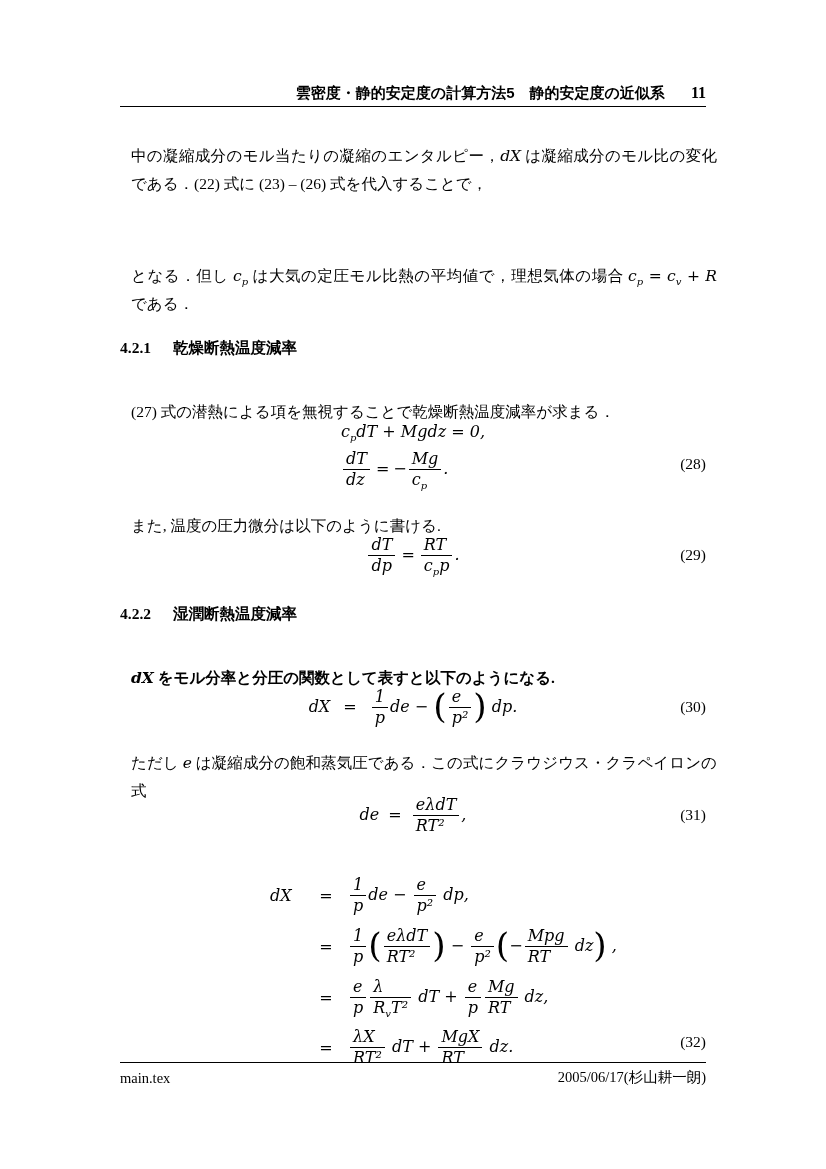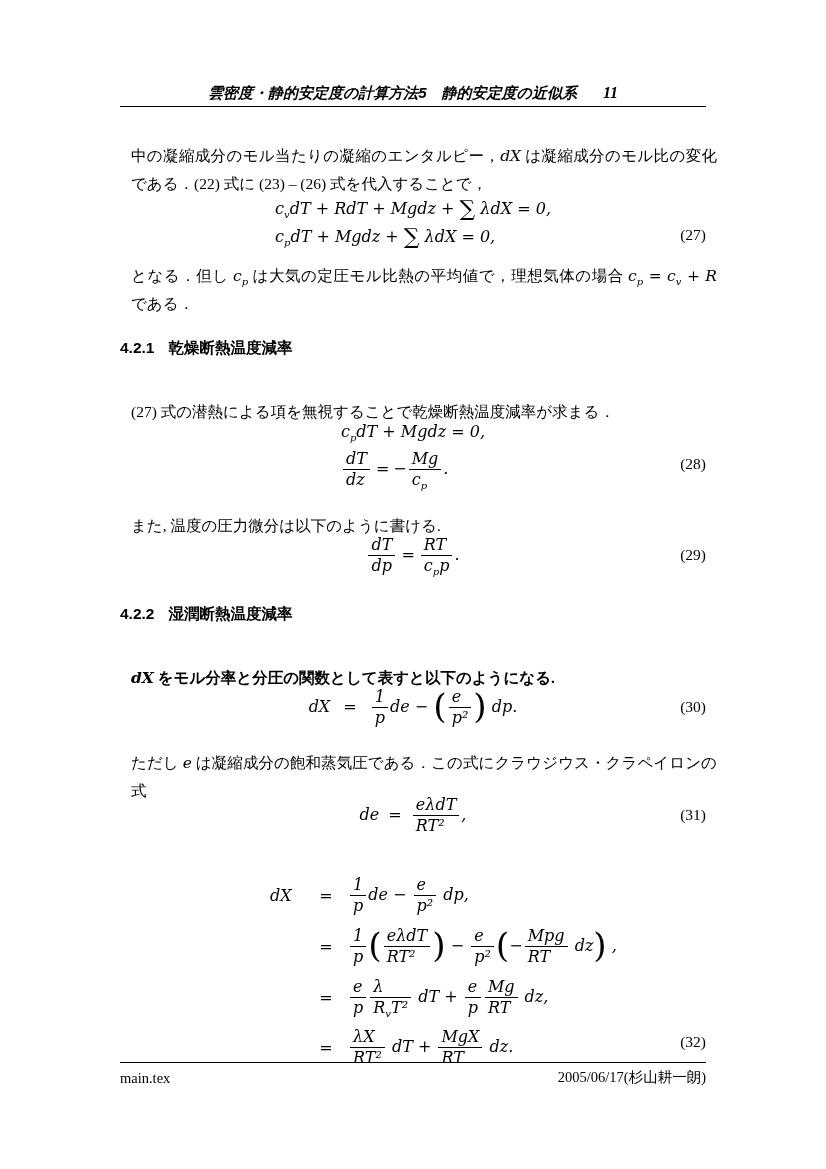--- a/index.html
+++ b/index.html
@@ -4,35 +4,35 @@
 <style>
   html,body { margin:0; padding:0; background:#ffffff; }
   .page {
     position:relative; width:826px; height:1169px; background:#ffffff;
     color:#000; font-family:"Liberation Serif","DejaVu Serif",serif;
     overflow:hidden;
   }
   .block { position:absolute; left:120px; width:586px; }
 
   
-  .hdr { display:flex; justify-content:center; align-items:baseline;
-         font-family:"Liberation Sans","DejaVu Sans",sans-serif; font-weight:bold; font-size:15px;font-style:italic; }
+  .hdr { display:flex; justify-content:flex-end; align-items:baseline;
+         font-family:"Liberation Sans","DejaVu Sans",sans-serif; font-weight:bold; font-size:15px; }
   .hdr-right { display:flex; gap:26px; align-items:baseline; }
   .pagenum { font-family:"Liberation Serif","DejaVu Serif",serif; font-size:16px; }
   .rule { position:absolute; left:120px; width:586px; border:none; border-top:1.2px solid #000; margin:0; }
   .ftr { display:flex; justify-content:space-between; font-size:14.5px; }
 
   
   .para { font-size:15.5px; line-height:27px; text-align:justify;margin-left:11px; }
   .mi { font-style:italic; font-family:"DejaVu Serif","Liberation Serif",serif; }
   sub { font-size:10px; font-style:italic; line-height:0; }
 
   
   .sechead { font-family:"Liberation Sans","DejaVu Sans",sans-serif; font-weight:bold; font-size:15.5px; }
-  .sechead .snum { margin-right:14px; font-family:Liberation Sans, sans-serif; }
+  .sechead .snum { margin-right:22px; font-family:Liberation Serif, serif; }
 
   
   .eq { position:absolute; left:120px; width:586px; text-align:center; font-size:16px; }
   .eq .inner { display:inline-block; text-align:left; }
   .eqline + .eqline { margin-top:9px; }
   .eqno { position:absolute; right:0; font-style:normal; font-size:15.5px; }
   .eqno-mid { top:50%; transform:translateY(-50%); }
   .frac { display:inline-block; vertical-align:middle; line-height:1.12; margin:0 2px; }
   .frac .nu { display:block; padding:0 3px 1px 3px; }
   .frac .de { display:block; border-top:1px solid #000; padding:1px 3px 0 3px; }
@@ -57,27 +57,20 @@
     <span>雲密度・静的安定度の計算方法</span>
     <span class="hdr-right">
       <span>5　静的安定度の近似系</span>
       <span class="pagenum">11</span>
     </span>
   </div>
   <hr class="rule" style="top:106px;">
 
   <p class="block para" style="top:126px;"><span>中の凝縮成分のモル当たりの凝縮のエンタルピー，</span><span class="mi">dX</span><span> は凝縮成分のモル比の変化である．(22) 式に (23) – (26) 式を代入することで，</span></p>
 
-  <div class="eq" style="top:199px;">
-    <div class="inner">
-      <div class="eqline mi"><span>c</span><sub>v</sub><span>dT + RdT + Mgdz + </span><span class="sum">∑</span><span> λdX = 0,</span></div>
-      <div class="eqline mi"><span>c</span><sub>p</sub><span>dT + Mgdz + </span><span class="sum">∑</span><span> λdX = 0,</span></div>
-    </div>
-    <span class="eqno" style="bottom:2px;">(27)</span>
-  </div>
 
   <p class="block para" style="top:246px;"><span>となる．但し </span><span class="mi"><span>c</span><sub>p</sub></span><span> は大気の定圧モル比熱の平均値で，理想気体の場合 </span><span class="mi"><span>c</span><sub>p</sub><span> = </span><span>c</span><sub>v</sub><span> + R</span></span><span> である．</span></p>
 
   <h4 class="block sechead" style="top:338px; margin:0;"><span class="snum">4.2.1</span><span>乾燥断熱温度減率</span></h4>
 
   <p class="block para" style="top:382px;"><span>(27) 式の潜熱による項を無視することで乾燥断熱温度減率が求まる．</span></p>
 
   <div class="eq" style="top:422px;">
     <div class="inner">
       <div class="eqline mi"><span>c</span><sub>p</sub><span>dT + Mgdz = 0,</span></div>

